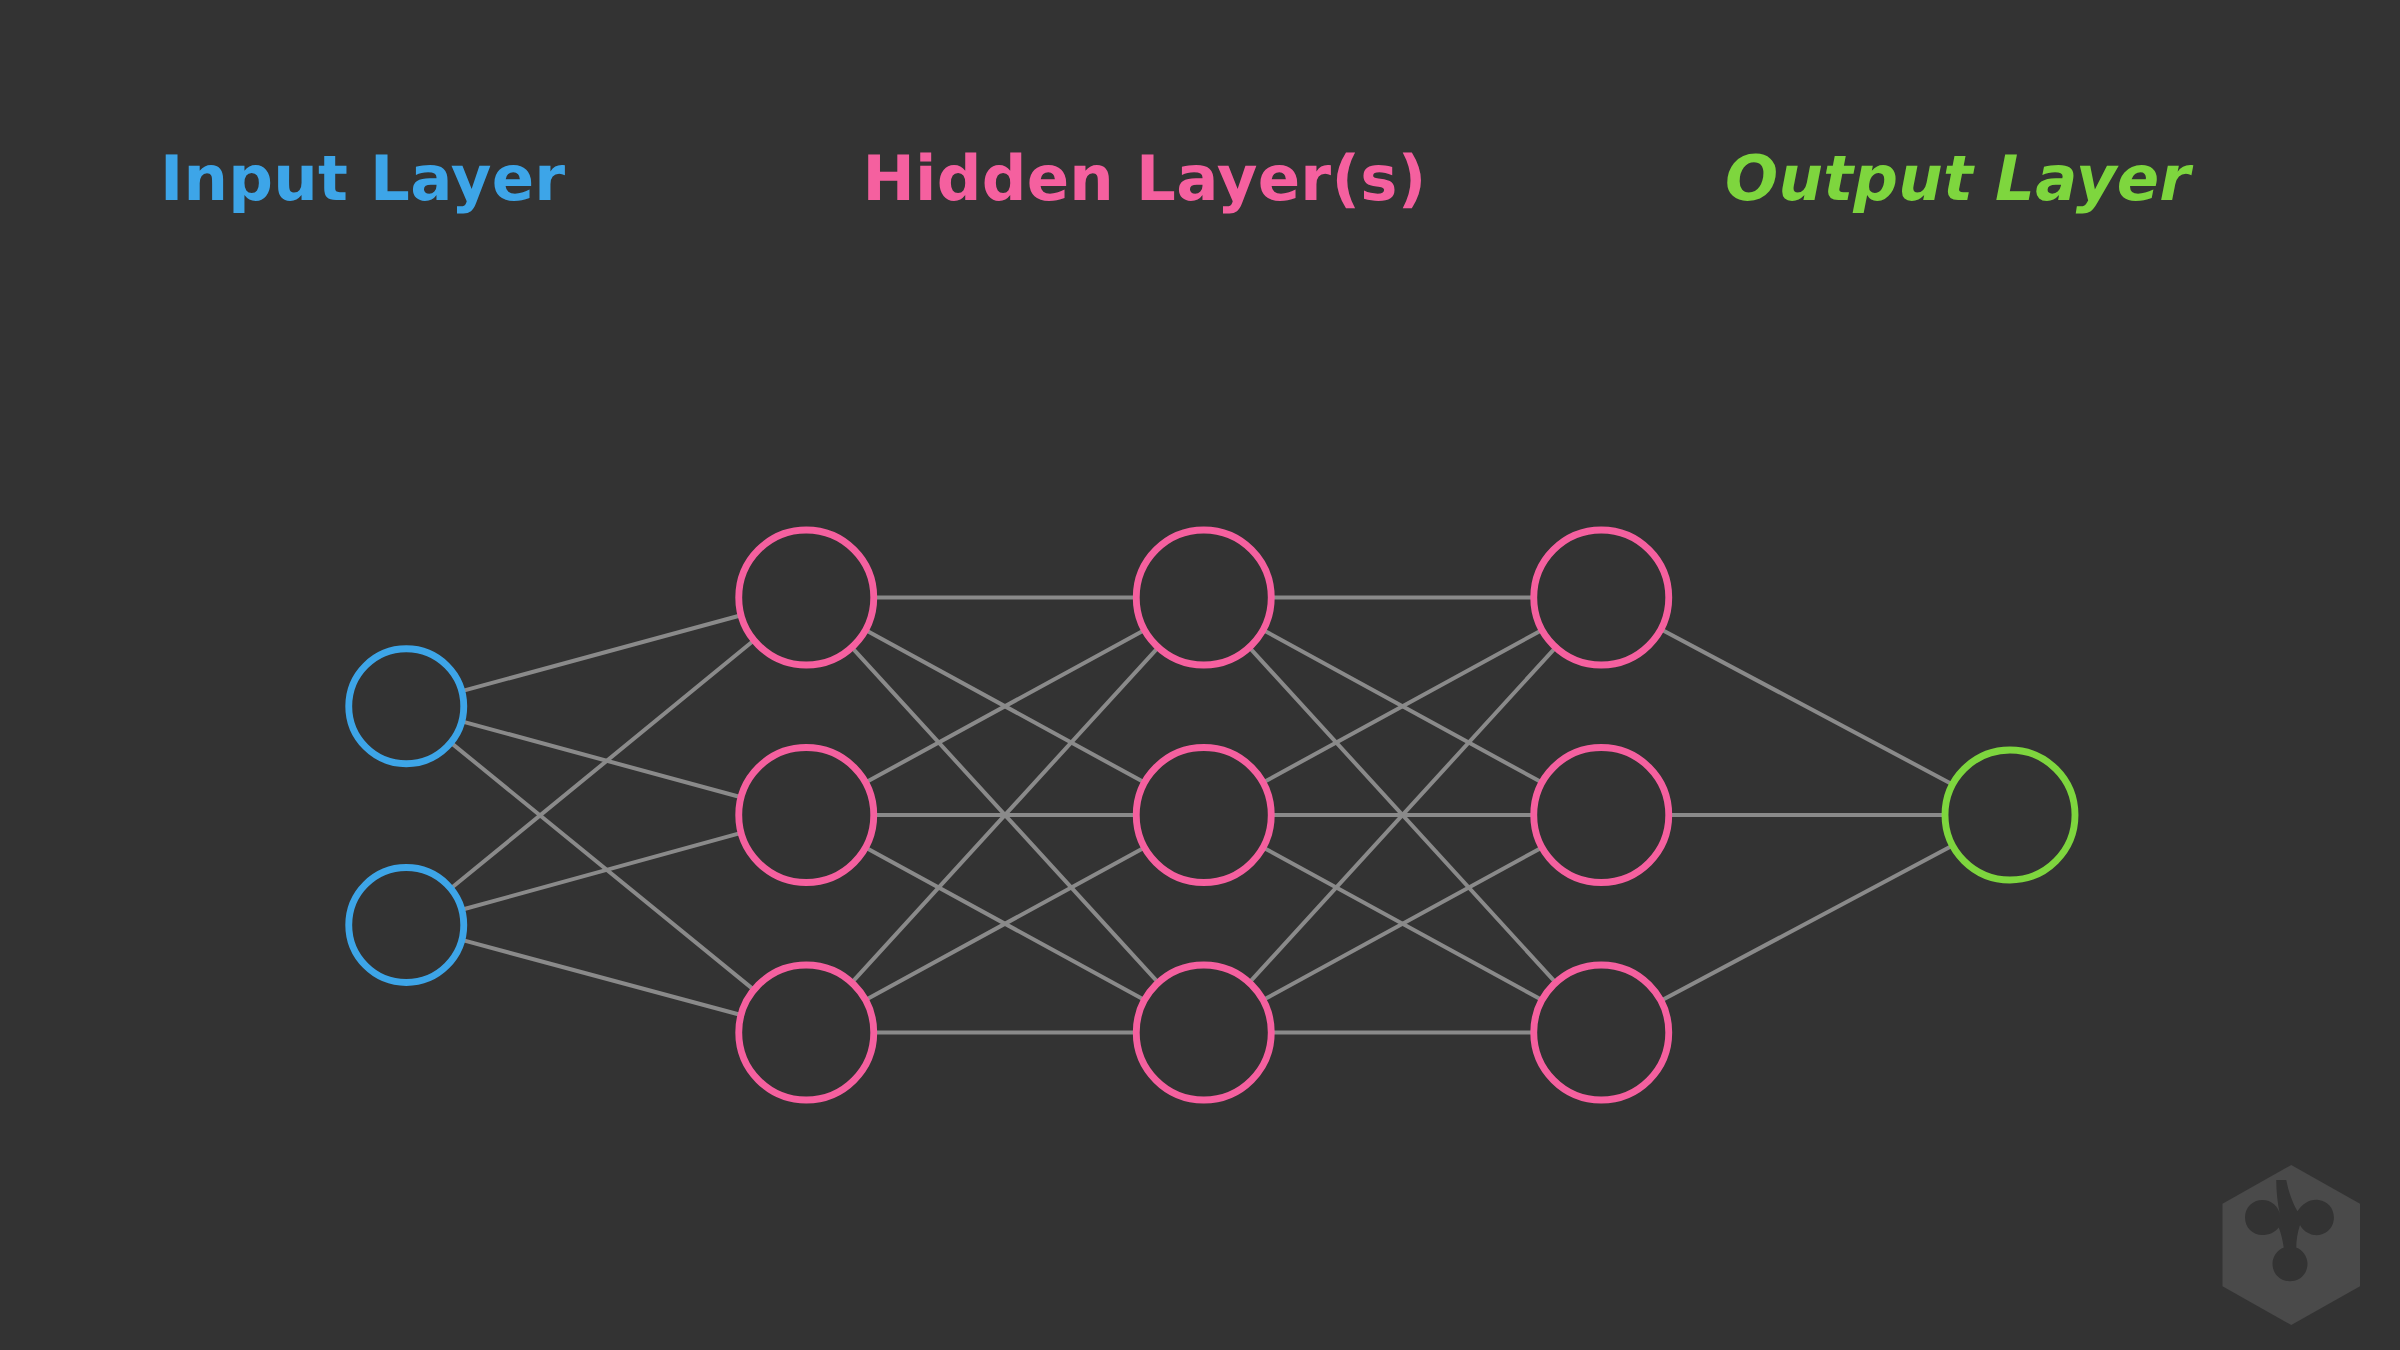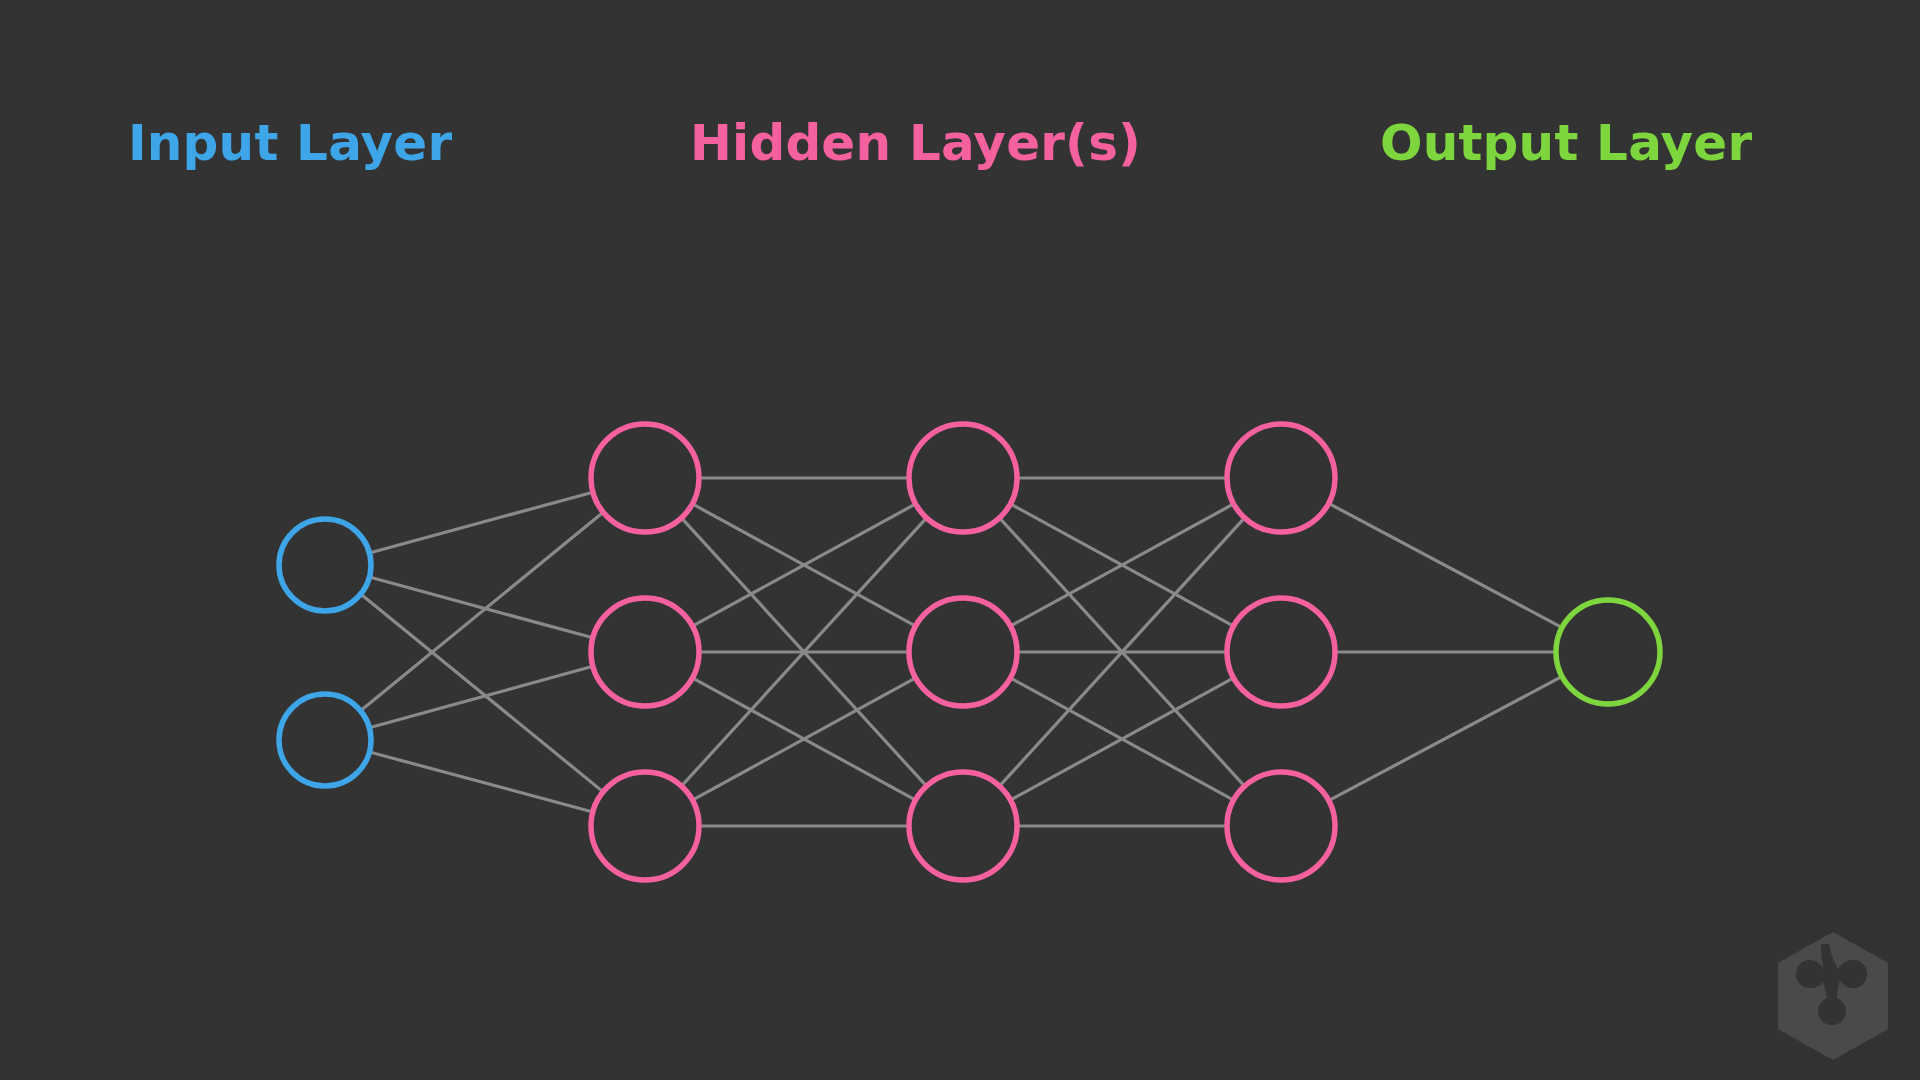--- a/index.html
+++ b/index.html
@@ -99,21 +99,21 @@
         <circle cx="1281" cy="652" r="54" fill="none" stroke="#f5609f" stroke-width="5.5"></circle>
         <circle cx="1281" cy="826" r="54" fill="none" stroke="#f5609f" stroke-width="5.5"></circle>
         <circle cx="1608" cy="652" r="52" fill="none" stroke="#7ed63e" stroke-width="5.5"></circle>
       </g>
   </svg>
 
   <div class="layer-label" id="label-hidden" style="color: rgb(245, 96, 159);">Hidden Layer(s)</div>
 
   <div class="layer-label" id="label-input" style="color: rgb(61, 165, 232);">Input Layer</div>
 
-  <div class="layer-label" id="label-output" style="color: rgb(126, 214, 62);">Output Layer</div>
+  <div class="layer-label" id="label-output" style="color: rgb(126, 214, 62); font-style: italic;">Output Layer</div>
 
   <svg id="watermark" viewBox="0 0 122 132" xmlns="http://www.w3.org/2000/svg">
     <path d="M61 2 L116 33 L116 99 L61 130 L6 99 L6 33 Z" fill="#4a4a4a"></path>
     <path d="M57 14
              C 59 24, 62 32, 66 39
              C 70 33, 76 29, 83 30
              C 91 31, 96 38, 95 46
              C 94 54, 87 59, 79 58
              C 74 57, 70 54, 68 50
              C 66 56, 65 62, 65 68

